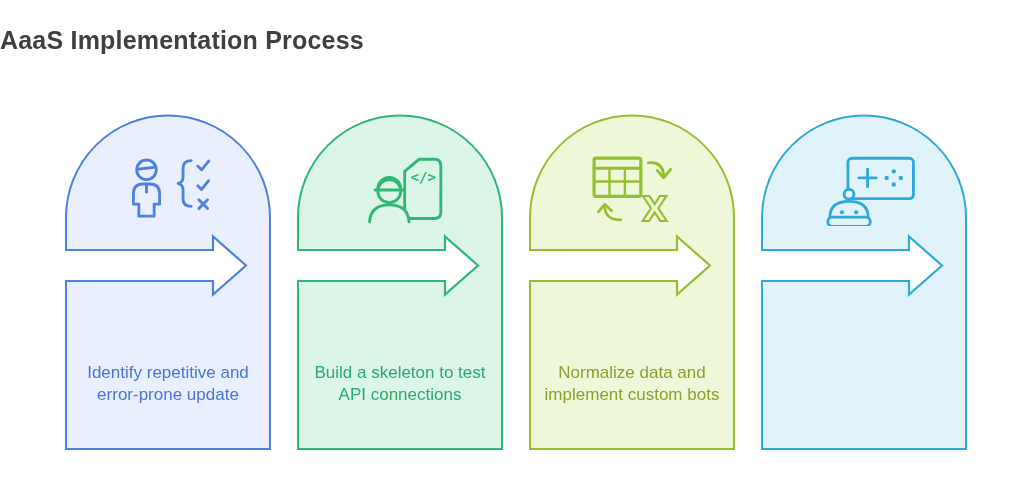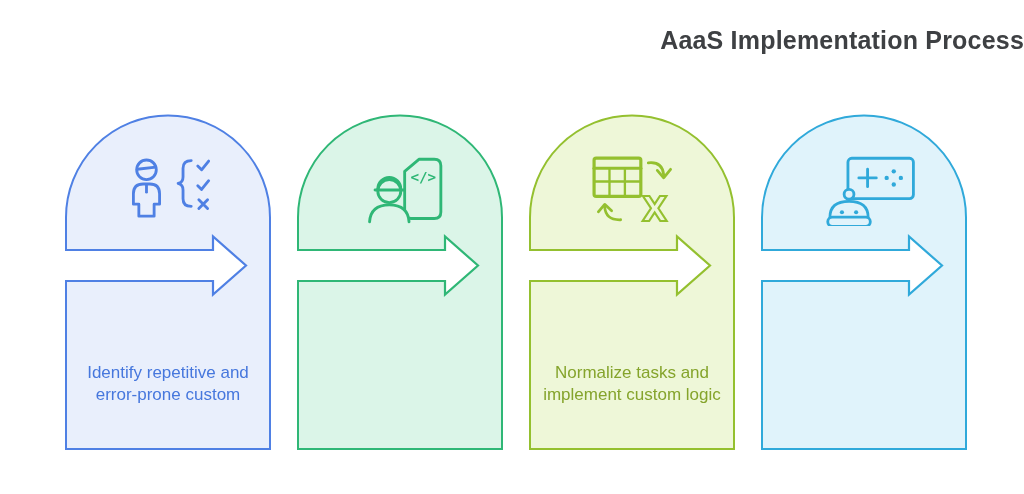--- a/index.html
+++ b/index.html
@@ -2,21 +2,21 @@
 <html><head>
 <meta charset="utf-8">
 <style>
   html,body{margin:0;padding:0;background:#ffffff;}
   .canvas{
     position:relative;width:1024px;height:494px;background:#ffffff;overflow:hidden;
     font-family:"Liberation Sans","DejaVu Sans",sans-serif;
   }
   .title{
     position:absolute;top:26px;left:0;width:100%;
-    text-align:right;font-size:25px;font-weight:bold;color:#3e4043;letter-spacing:.2px;
+    text-align:left;font-size:25px;font-weight:bold;color:#3e4043;letter-spacing:.2px;
   }
   .step{
     position:absolute;top:112px;width:206px;height:338px;
   }
   .step .shape{position:absolute;left:0;top:0;width:206px;height:338px;overflow:visible;}
   .arch{fill:var(--fill);stroke:var(--accent);stroke-width:2;}
   .arrow{fill:#ffffff;stroke:var(--accent);stroke-width:2.2;stroke-linejoin:miter;stroke-linecap:butt;}
   .icon{position:absolute;top:44px;left:50%;transform:translateX(-44%);}
   .st{fill:none;stroke:var(--accent);stroke-width:2.6;stroke-linecap:round;stroke-linejoin:round;}
   .st-thick{fill:none;stroke:var(--accent);stroke-width:3;stroke-linecap:round;stroke-linejoin:round;}
@@ -47,55 +47,56 @@
     <svg class="icon" width="96" height="68" viewBox="0 0 88 62" aria-hidden="true">
       <circle class="st" cx="19" cy="12.5" r="9"></circle>
       <path class="st" d="M10.5,12 L27.5,10"></path>
       <path class="st" d="M16,25.5 H22 Q31,25.5 31,34.5 V44 H26 V55 H12 V44 H7 V34.5 Q7,25.5 16,25.5 Z"></path>
       <path class="st" d="M19,26 V33"></path>
       <path class="st" d="M60,4 Q52.5,4 52.5,11 V19 Q52.5,24 48,25 Q52.5,26 52.5,31 V39 Q52.5,46 60,46"></path>
       <path class="st" d="M66,9 L69.5,12.5 L76,4.5"></path>
       <path class="st" d="M66,27 L69.5,30.5 L76,22.5"></path>
       <path class="st" d="M67,40 L75,48 M75,40 L67,48"></path>
     </svg>
-    <div class="label">Identify repetitive and error-prone custom</div>
+    <div class="label">Identify repetitive and error-prone update</div>
   </div>
 
   <div class="step s2" style="--accent: #2fb776; --fill: #dbf5e8; --text: #2aab6d;">
     <svg class="shape" viewBox="0 0 206 338" aria-hidden="true">
       <path class="arch" d="M1,337 V105.5 A102,102 0 0 1 205,105.5 V337 Z"></path>
       <path class="arrow" d="M0,138 H148 V124.5 L181,153.5 L148,182.5 V169 H0"></path>
     </svg>
     <svg class="icon" width="96" height="68" viewBox="0 0 84 62" aria-hidden="true">
       <path class="st" d="M54,3 H68 Q74,3 74,9 V51 Q74,57 68,57 H47 Q41,57 41,51 V14 Z"></path>
       <text class="glyph-code" x="58" y="24" text-anchor="middle">&lt;/&gt;</text>
       <circle class="fl" cx="27" cy="32" r="10.5"></circle>
       <path class="st" d="M16.5,30 A10.5,10.5 0 0 1 37.5,30"></path>
       <path class="st" d="M24,21.5 Q27,19 30,21.5"></path>
       <path class="st" d="M14,31 H40"></path>
       <path class="fl" d="M9,60 Q10,44.5 27,44.5 Q44,44.5 45,60"></path>
     </svg>
+    <div class="label">Build a skeleton to test API connections</div>
   </div>
 
   <div class="step s3" style="--accent: #94c02f; --fill: #eef7d8; --text: #85a42c;">
     <svg class="shape" viewBox="0 0 206 338" aria-hidden="true">
       <path class="arch" d="M1,337 V105.5 A102,102 0 0 1 205,105.5 V337 Z"></path>
       <path class="arrow" d="M0,138 H148 V124.5 L181,153.5 L148,182.5 V169 H0"></path>
     </svg>
     <svg class="icon" width="94" height="68" viewBox="0 0 86 64" aria-hidden="true">
       <rect class="st-thick" x="2" y="2" width="44" height="36" rx="2"></rect>
       <path class="st-thick" d="M2,11.5 H46"></path>
       <path class="st-thin" d="M2,24 H46 M16.5,11.5 V38 M31,11.5 V38"></path>
       <path class="st" d="M53,6.5 Q66,5 67.5,17.5"></path>
       <path class="st" d="M61.5,13.5 L67.5,20.5 L74,12.5"></path>
       <text class="glyph-x" x="59" y="61" text-anchor="middle">X</text>
       <path class="st" d="M27,60 Q13,60.5 12,48"></path>
       <path class="st" d="M6,52.5 L12,45.5 L18.5,51.5"></path>
     </svg>
-    <div class="label">Normalize tasks and implement custom logic</div>
+    <div class="label">Normalize data and implement custom bots</div>
   </div>
 
   <div class="step s4" style="--accent: #30a9da; --fill: #e0f3fb; --text: #1f96c6;">
     <svg class="shape" viewBox="0 0 206 338" aria-hidden="true">
       <path class="arch" d="M1,337 V105.5 A102,102 0 0 1 205,105.5 V337 Z"></path>
       <path class="arrow" d="M0,138 H148 V124.5 L181,153.5 L148,182.5 V169 H0"></path>
     </svg>
     <svg class="icon" width="96" height="70" viewBox="0 0 88 64" aria-hidden="true">
       <rect class="st" x="24" y="2" width="60" height="37" rx="3.5"></rect>
       <path class="st" d="M42,12 V28 M34,20 H50"></path>

